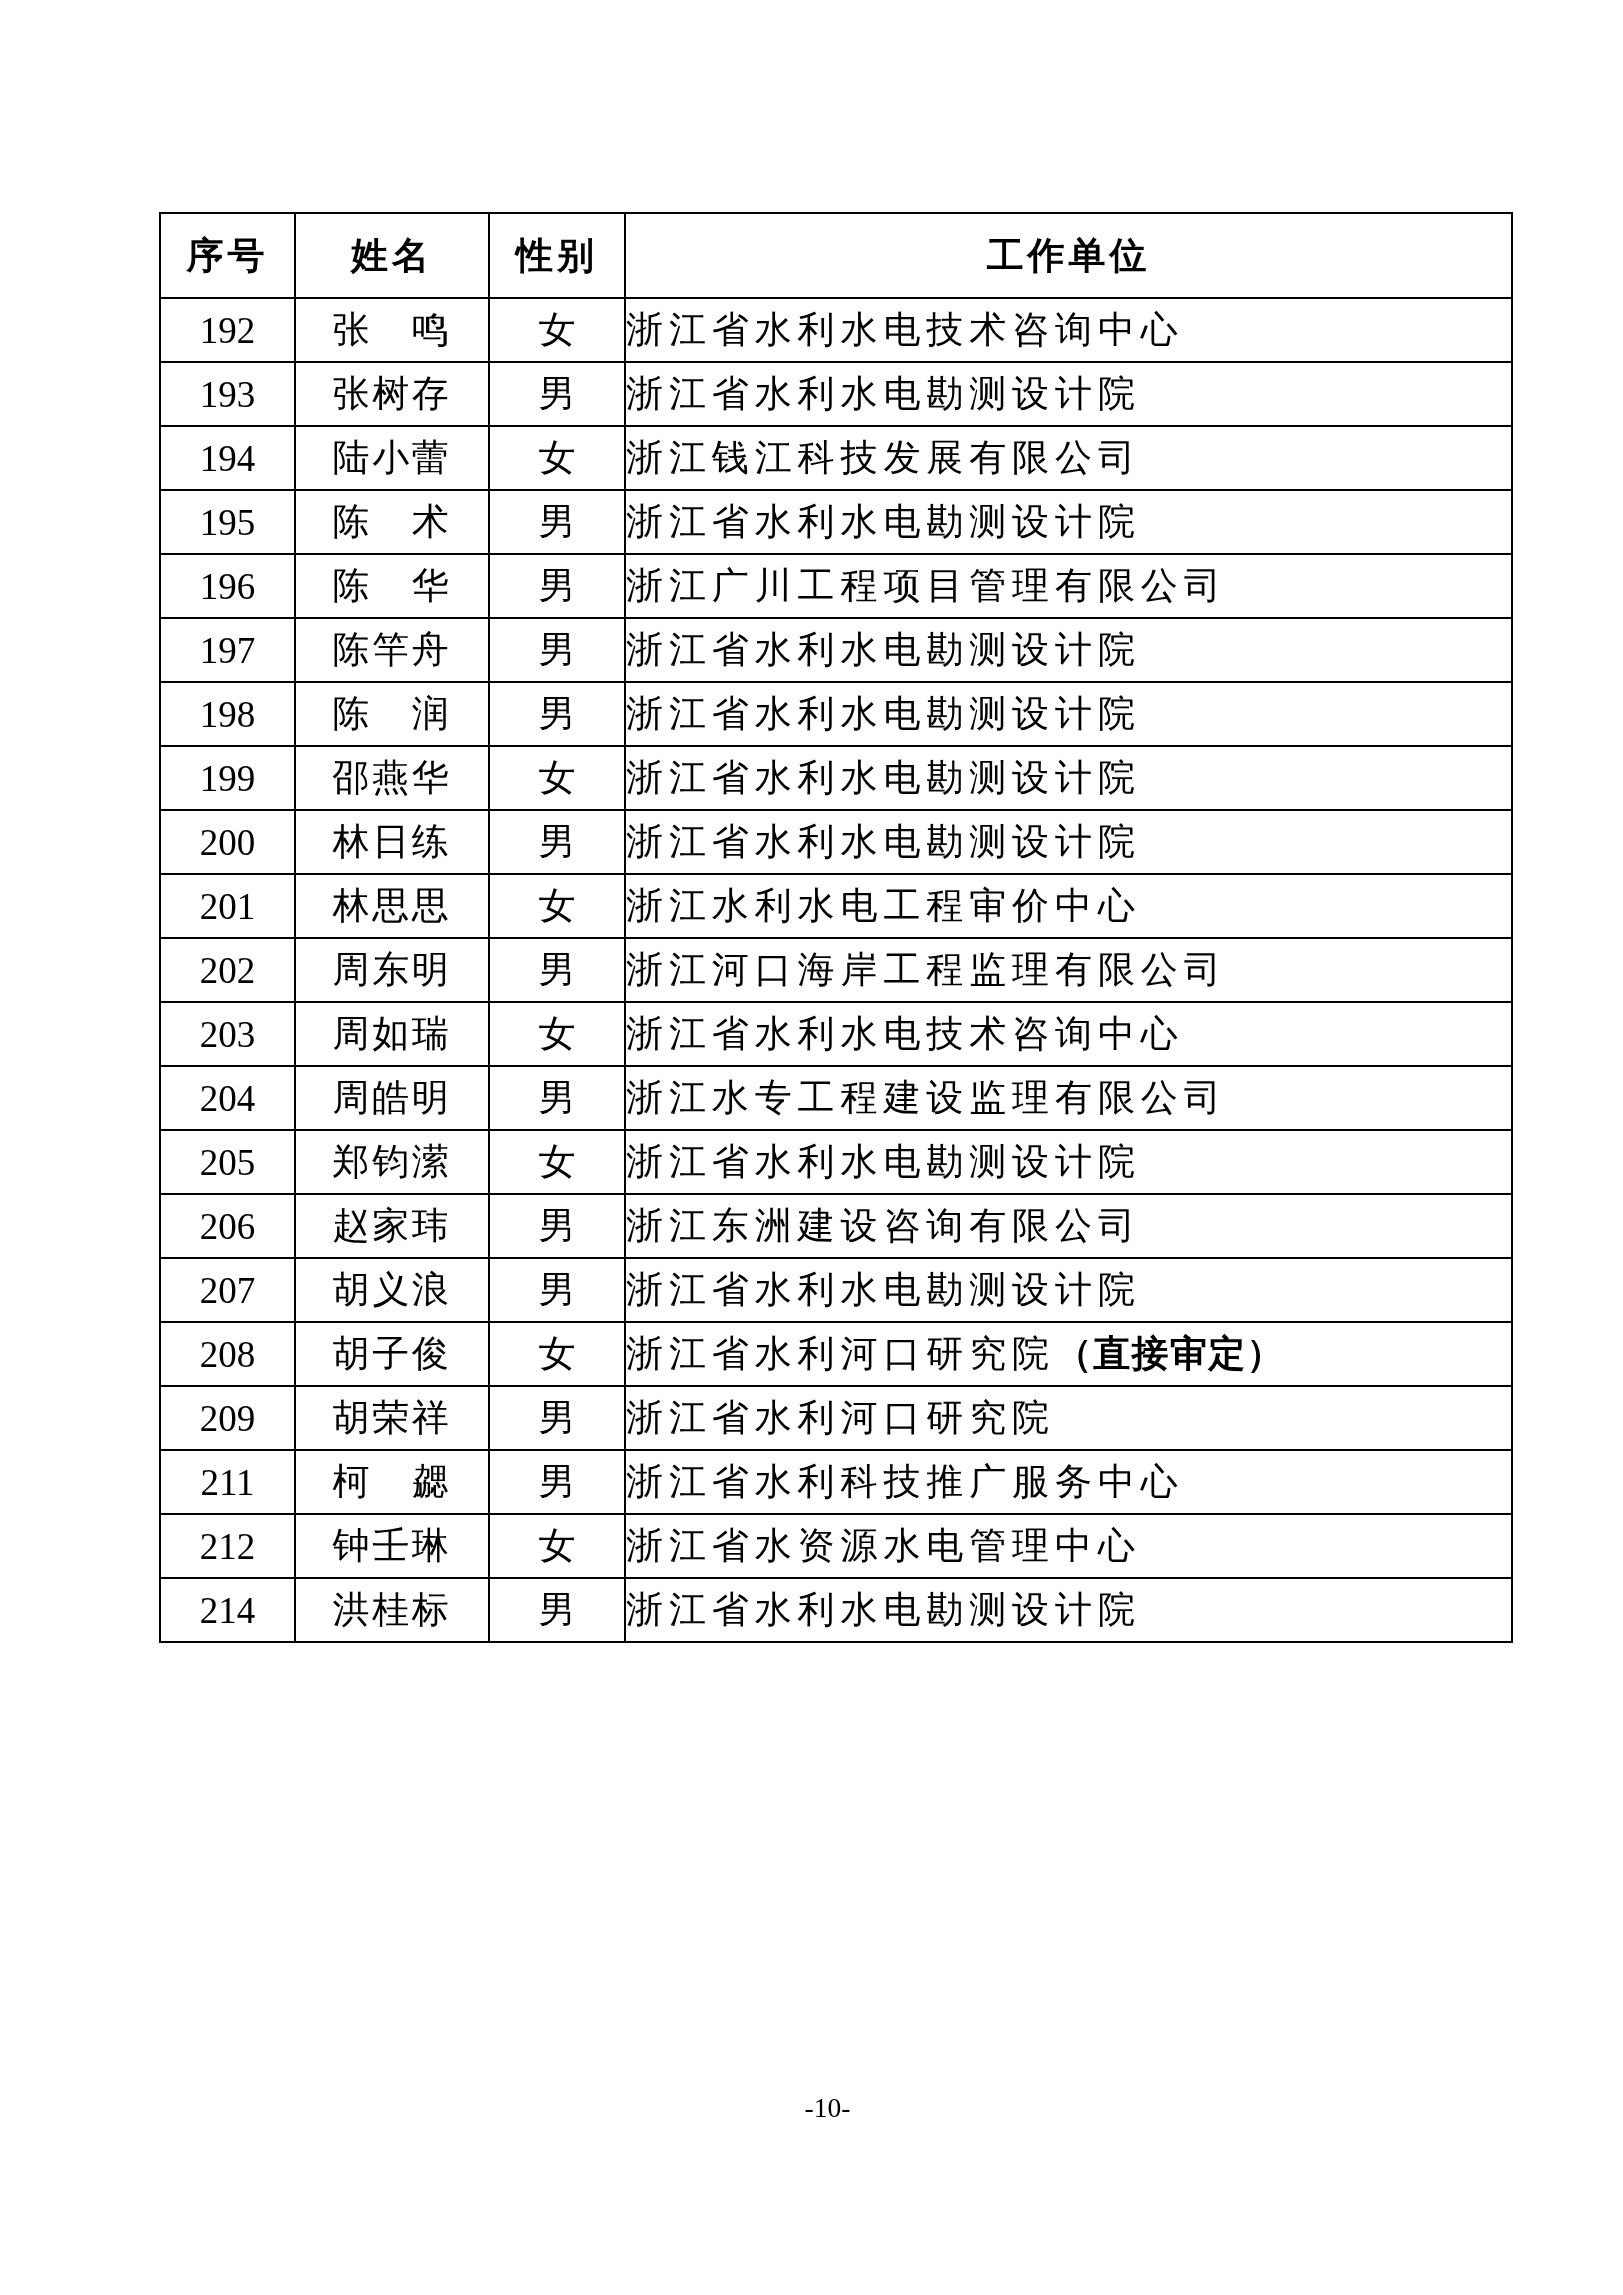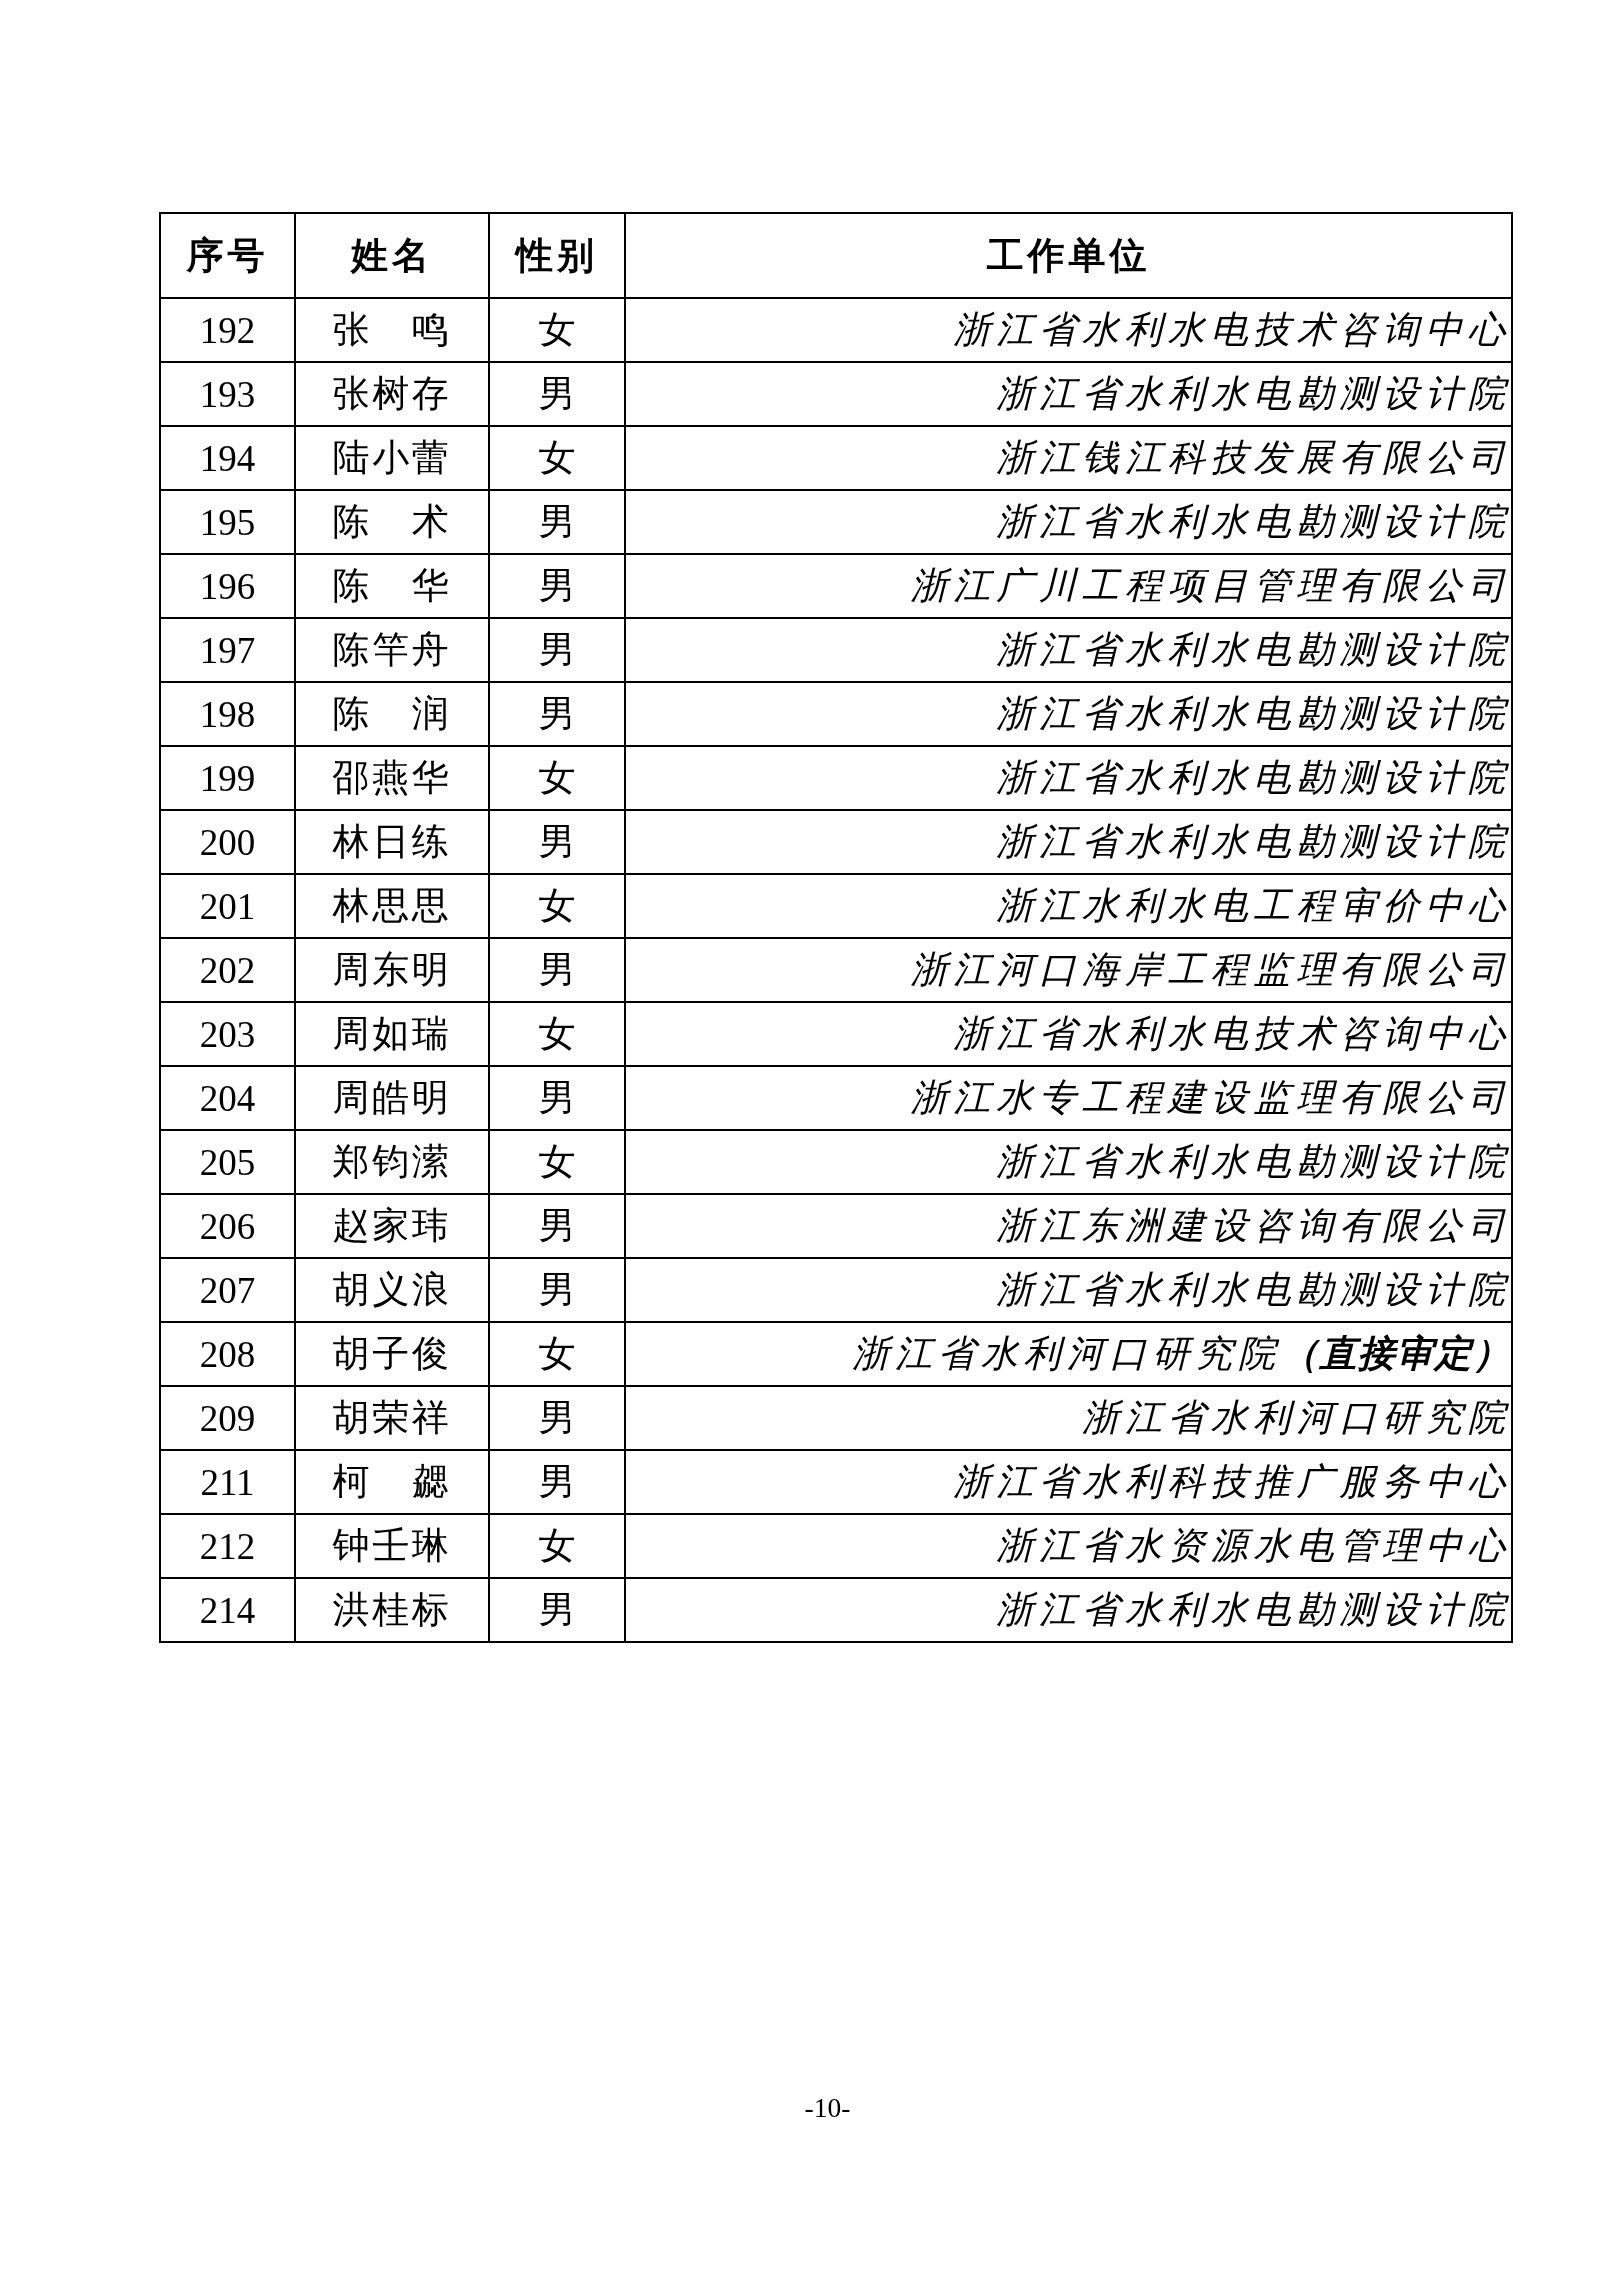--- a/index.html
+++ b/index.html
@@ -58,24 +58,23 @@
     font-size: 37px;
     text-align: center;
     letter-spacing: 2.6px;
   }
   td.cell-gender {
     font-size: 37px;
     text-align: center;
   }
   td.cell-unit {
     font-size: 37px;
-    text-align: right;
+    text-align: left;
     padding-left: 23.6px;
     letter-spacing: 5.9px;
-    font-style: italic;
   }
   td.cell-unit .unit-note {
     font-weight: bold;
     letter-spacing: 1.3px;
   }
   .page-footer {
     position: absolute;
     top: 2092px;
     left: 16px;
     width: 1623px;

